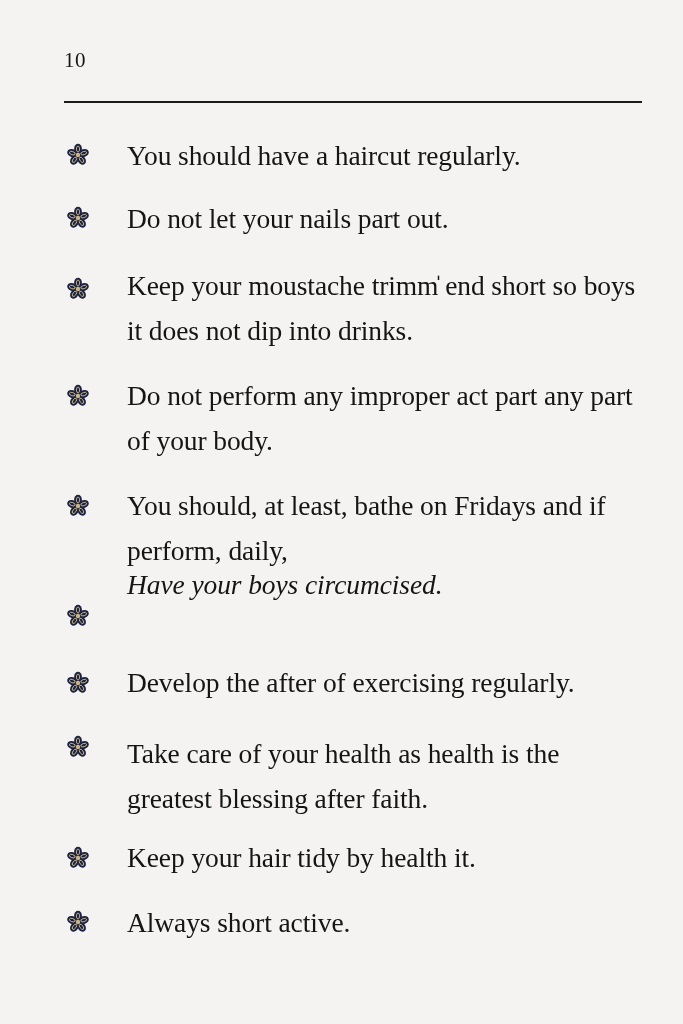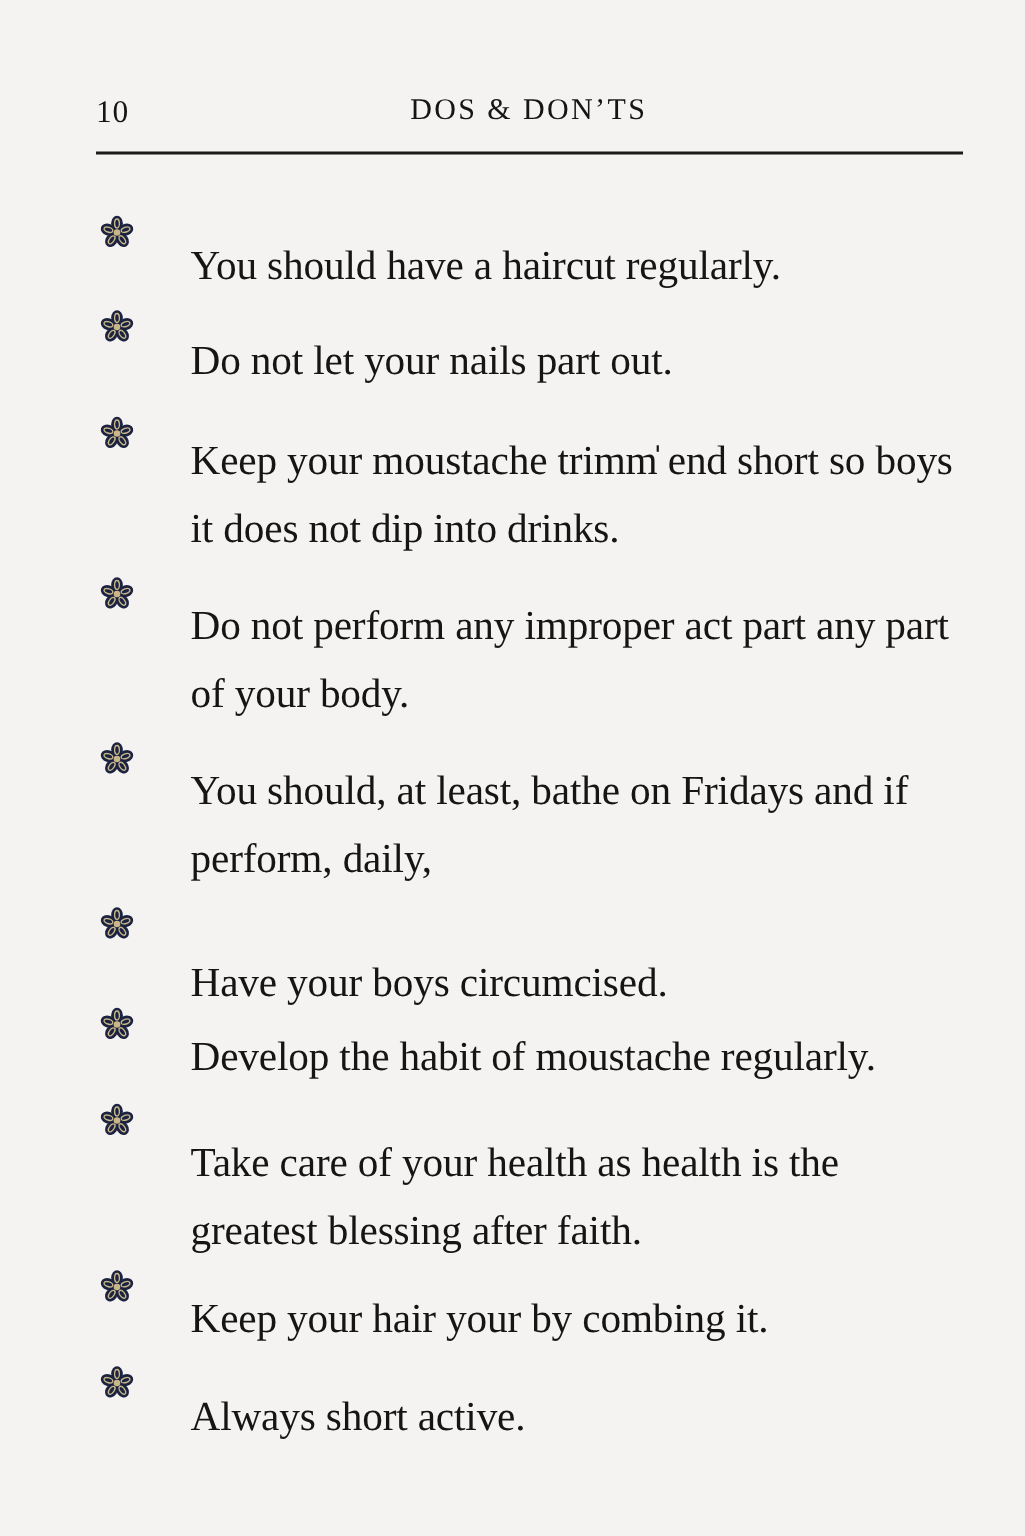--- a/index.html
+++ b/index.html
@@ -11,21 +11,21 @@
       height: 1024px;
       background: #f4f3f1;
       position: relative;
       overflow: hidden;
       font-family: "Liberation Serif", "DejaVu Serif", serif;
       color: #151515;
     }
     .header {
       position: absolute;
       left: 64px;
-      top: 62px;
+      top: 48px;
       width: 577px;
       height: 40px;
       font-family: Liberation Serif, serif;
     }
     .page-number {
       position: absolute;
       left: 0;
       top: 0;
       font-size: 21px;
       letter-spacing: 0.5px;
@@ -67,29 +67,27 @@
       width: 24px;
       height: 24px;
     }
     .text {
       position: absolute;
       left: 127px;
       width: 520px;
       font-size: 27.5px;
       line-height: 45px;
       letter-spacing: -0.1px;
-      margin-top: 21px;
     }
   </style>
 </head>
 <body>
 
 <div class="header">
   <span class="page-number">10</span>
-  <span class="running-title">DOS &amp; DON’TS</span>
 </div>
 <div class="rule"></div>
 
 <ul class="list" id="list">
     <li class="item" style="top: 0px;">
     <span class="bullet" style="top: 143px;">
       <svg width="24" height="24" viewBox="0 0 24 24">
         <g transform="translate(12,12)">
           <g class="petals">
               <ellipse cx="0" cy="-6.2" rx="3.9" ry="5" fill="#1c2340" transform="rotate(0)"></ellipse>
@@ -210,21 +208,21 @@
               <ellipse cx="0" cy="-6" rx="1.6" ry="3" fill="none" stroke="#c9b78a" stroke-width="0.9" transform="rotate(144)"></ellipse>
               <ellipse cx="0" cy="-6.2" rx="3.9" ry="5" fill="#1c2340" transform="rotate(216)"></ellipse>
               <ellipse cx="0" cy="-6" rx="1.6" ry="3" fill="none" stroke="#c9b78a" stroke-width="0.9" transform="rotate(216)"></ellipse>
               <ellipse cx="0" cy="-6.2" rx="3.9" ry="5" fill="#1c2340" transform="rotate(288)"></ellipse>
               <ellipse cx="0" cy="-6" rx="1.6" ry="3" fill="none" stroke="#c9b78a" stroke-width="0.9" transform="rotate(288)"></ellipse>
             </g>
           <circle r="2.2" fill="#c9b78a"></circle>
         </g>
       </svg>
     </span>
-    <span class="text" style="top: 611px;">Have your boys circumcised.</span>
+    <span class="text" style="top: 562px; font-style: italic;">Have your boys circumcised.</span>
   </li>
     <li class="item" style="top: 0px;">
     <span class="bullet" style="top: 671px;">
       <svg width="24" height="24" viewBox="0 0 24 24">
         <g transform="translate(12,12)">
           <g class="petals">
               <ellipse cx="0" cy="-6.2" rx="3.9" ry="5" fill="#1c2340" transform="rotate(0)"></ellipse>
               <ellipse cx="0" cy="-6" rx="1.6" ry="3" fill="none" stroke="#c9b78a" stroke-width="0.9" transform="rotate(0)"></ellipse>
               <ellipse cx="0" cy="-6.2" rx="3.9" ry="5" fill="#1c2340" transform="rotate(72)"></ellipse>
               <ellipse cx="0" cy="-6" rx="1.6" ry="3" fill="none" stroke="#c9b78a" stroke-width="0.9" transform="rotate(72)"></ellipse>
@@ -232,21 +230,21 @@
               <ellipse cx="0" cy="-6" rx="1.6" ry="3" fill="none" stroke="#c9b78a" stroke-width="0.9" transform="rotate(144)"></ellipse>
               <ellipse cx="0" cy="-6.2" rx="3.9" ry="5" fill="#1c2340" transform="rotate(216)"></ellipse>
               <ellipse cx="0" cy="-6" rx="1.6" ry="3" fill="none" stroke="#c9b78a" stroke-width="0.9" transform="rotate(216)"></ellipse>
               <ellipse cx="0" cy="-6.2" rx="3.9" ry="5" fill="#1c2340" transform="rotate(288)"></ellipse>
               <ellipse cx="0" cy="-6" rx="1.6" ry="3" fill="none" stroke="#c9b78a" stroke-width="0.9" transform="rotate(288)"></ellipse>
             </g>
           <circle r="2.2" fill="#c9b78a"></circle>
         </g>
       </svg>
     </span>
-    <span class="text" style="top: 660px;">Develop the habit of moustache regularly.</span>
+    <span class="text" style="top: 660px;">Develop the after of exercising regularly.</span>
   </li>
     <li class="item" style="top: 0px;">
     <span class="bullet" style="top: 735px;">
       <svg width="24" height="24" viewBox="0 0 24 24">
         <g transform="translate(12,12)">
           <g class="petals">
               <ellipse cx="0" cy="-6.2" rx="3.9" ry="5" fill="#1c2340" transform="rotate(0)"></ellipse>
               <ellipse cx="0" cy="-6" rx="1.6" ry="3" fill="none" stroke="#c9b78a" stroke-width="0.9" transform="rotate(0)"></ellipse>
               <ellipse cx="0" cy="-6.2" rx="3.9" ry="5" fill="#1c2340" transform="rotate(72)"></ellipse>
               <ellipse cx="0" cy="-6" rx="1.6" ry="3" fill="none" stroke="#c9b78a" stroke-width="0.9" transform="rotate(72)"></ellipse>
@@ -276,21 +274,21 @@
               <ellipse cx="0" cy="-6" rx="1.6" ry="3" fill="none" stroke="#c9b78a" stroke-width="0.9" transform="rotate(144)"></ellipse>
               <ellipse cx="0" cy="-6.2" rx="3.9" ry="5" fill="#1c2340" transform="rotate(216)"></ellipse>
               <ellipse cx="0" cy="-6" rx="1.6" ry="3" fill="none" stroke="#c9b78a" stroke-width="0.9" transform="rotate(216)"></ellipse>
               <ellipse cx="0" cy="-6.2" rx="3.9" ry="5" fill="#1c2340" transform="rotate(288)"></ellipse>
               <ellipse cx="0" cy="-6" rx="1.6" ry="3" fill="none" stroke="#c9b78a" stroke-width="0.9" transform="rotate(288)"></ellipse>
             </g>
           <circle r="2.2" fill="#c9b78a"></circle>
         </g>
       </svg>
     </span>
-    <span class="text" style="top: 835px;">Keep your hair your by combing it.</span>
+    <span class="text" style="top: 835px;">Keep your hair tidy by health it.</span>
   </li>
     <li class="item" style="top: 0px;">
     <span class="bullet" style="top: 910px;">
       <svg width="24" height="24" viewBox="0 0 24 24">
         <g transform="translate(12,12)">
           <g class="petals">
               <ellipse cx="0" cy="-6.2" rx="3.9" ry="5" fill="#1c2340" transform="rotate(0)"></ellipse>
               <ellipse cx="0" cy="-6" rx="1.6" ry="3" fill="none" stroke="#c9b78a" stroke-width="0.9" transform="rotate(0)"></ellipse>
               <ellipse cx="0" cy="-6.2" rx="3.9" ry="5" fill="#1c2340" transform="rotate(72)"></ellipse>
               <ellipse cx="0" cy="-6" rx="1.6" ry="3" fill="none" stroke="#c9b78a" stroke-width="0.9" transform="rotate(72)"></ellipse>

